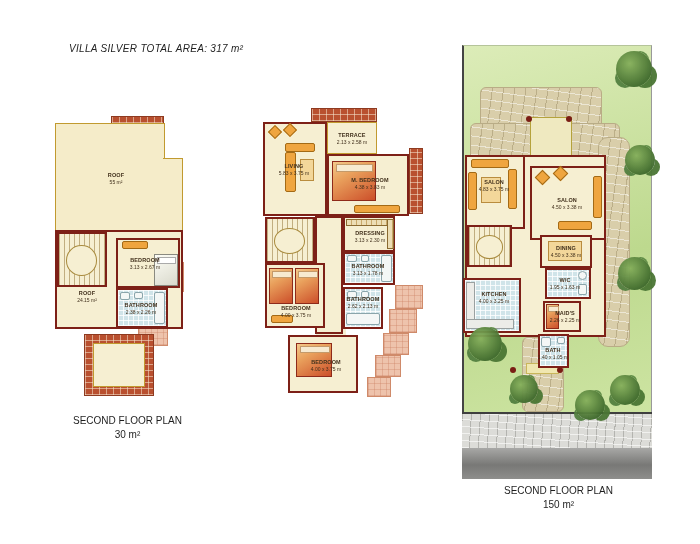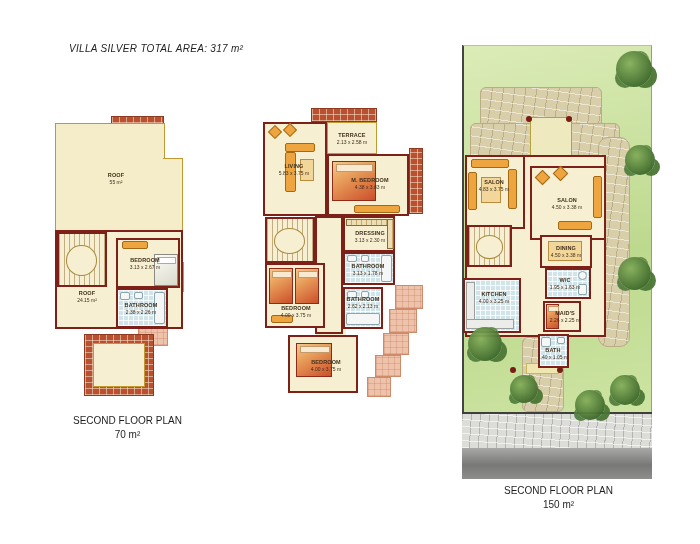--- a/index.html
+++ b/index.html
@@ -109,21 +109,21 @@
     <div class="room-label" style="left:89px;top:196px;">
       <span class="rn">BATHROOM</span>
       <span class="rd">2.38 x 2.26 m</span>
     </div>
 
     <div class="abs brickpat" style="left:32px;top:222px;width:70px;height:62px;"></div>
     <div class="abs goldbox" style="left:41px;top:231px;width:52px;height:44px;background:#f6efd2;z-index:3;"></div>
   </div>
   <div class="plan-title" style="left:45px;top:414px;width:165px;">
     <span class="pt1">SECOND FLOOR PLAN</span>
-    <span class="pt2">70 m²</span>
+    <span class="pt2">30 m²</span>
   </div>
 
   <div class="abs" style="left:258px;top:103px;width:172px;height:300px;">
     <div class="abs brickpat" style="left:53px;top:5px;width:66px;height:14px;"></div>
     <div class="abs brickpat" style="left:151px;top:45px;width:14px;height:66px;"></div>
     <div class="abs salmon" style="left:137px;top:182px;width:28px;height:24px;"></div>
     <div class="abs salmon" style="left:131px;top:206px;width:28px;height:24px;"></div>
     <div class="abs salmon" style="left:125px;top:230px;width:26px;height:22px;"></div>
     <div class="abs salmon" style="left:117px;top:252px;width:26px;height:22px;"></div>
     <div class="abs salmon" style="left:109px;top:274px;width:24px;height:20px;"></div>

